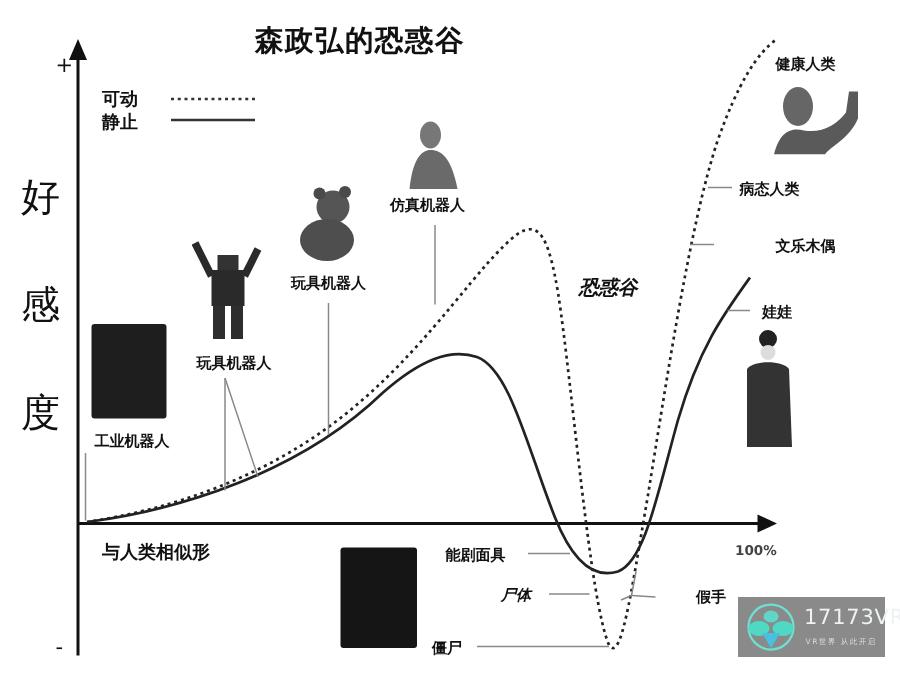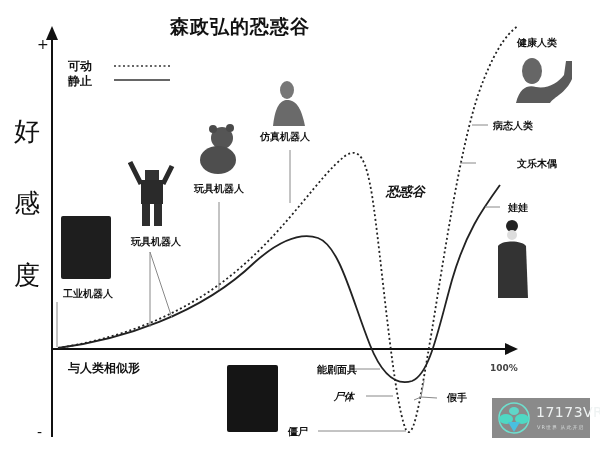--- a/index.html
+++ b/index.html
@@ -109,24 +109,24 @@
 <div class="abs pic" style="left:227px; top:365px; width:51px; height:67px; background:#151515;"></div>
 
 <div class="abs lbl" style="left:63px; top:287px;">工业机器人</div>
 <div class="abs lbl" style="left:131px; top:235px;">玩具机器人</div>
 <div class="abs lbl" style="left:194px; top:182px;">玩具机器人</div>
 <div class="abs lbl" style="left:260px; top:130px;text-align:right;">仿真机器人</div>
 <div class="abs lbl" style="left:517px; top:36px;">健康人类</div>
 <div class="abs lbl" style="left:493px; top:119px;">病态人类</div>
 <div class="abs lbl" style="left:478px; top:157px;margin-left:39px;">文乐木偶</div>
 <div class="abs lbl" style="left:508px; top:201px;">娃娃</div>
-<div class="abs lbl" style="left:297px; top:363px;margin-left:20px;">能剧面具</div>
+<div class="abs lbl" style="left:297px; top:363px;">能剧面具</div>
 <div class="abs lbl" style="left:334px; top:390px;font-style:italic;">尸体</div>
 <div class="abs lbl" style="left:288px; top:425px;">僵尸</div>
-<div class="abs lbl" style="left:447px; top:391px;text-align:right;">假手</div>
+<div class="abs lbl" style="left:464px; top:391px;text-align:right;">假手</div>
 
 <div class="abs watermark"></div>
 <div class="abs" style="left:496px; top:400px; width:36px; height:36px;">
   <svg width="36" height="36" viewBox="0 0 36 36">
     <circle cx="18" cy="18" r="15" fill="none" stroke="#6ee0cf" stroke-width="1.5"></circle>
     <ellipse cx="18" cy="11" rx="5" ry="4" fill="#5fd6c8"></ellipse>
     <ellipse cx="10" cy="19" rx="7" ry="5" fill="#4fd8c4"></ellipse>
     <ellipse cx="26" cy="19" rx="7" ry="5" fill="#4fd8c4"></ellipse>
     <path d="M12,22 L24,22 L18,32 Z" fill="#48c0e0"></path>
   </svg>

